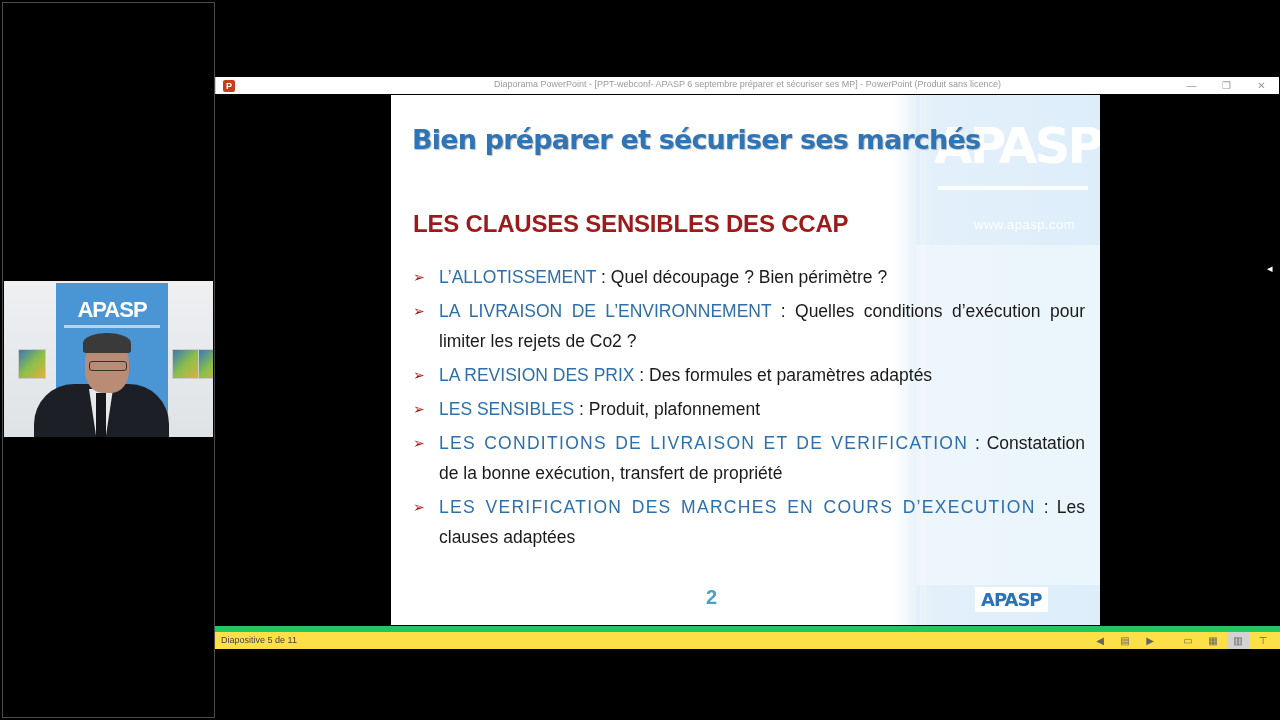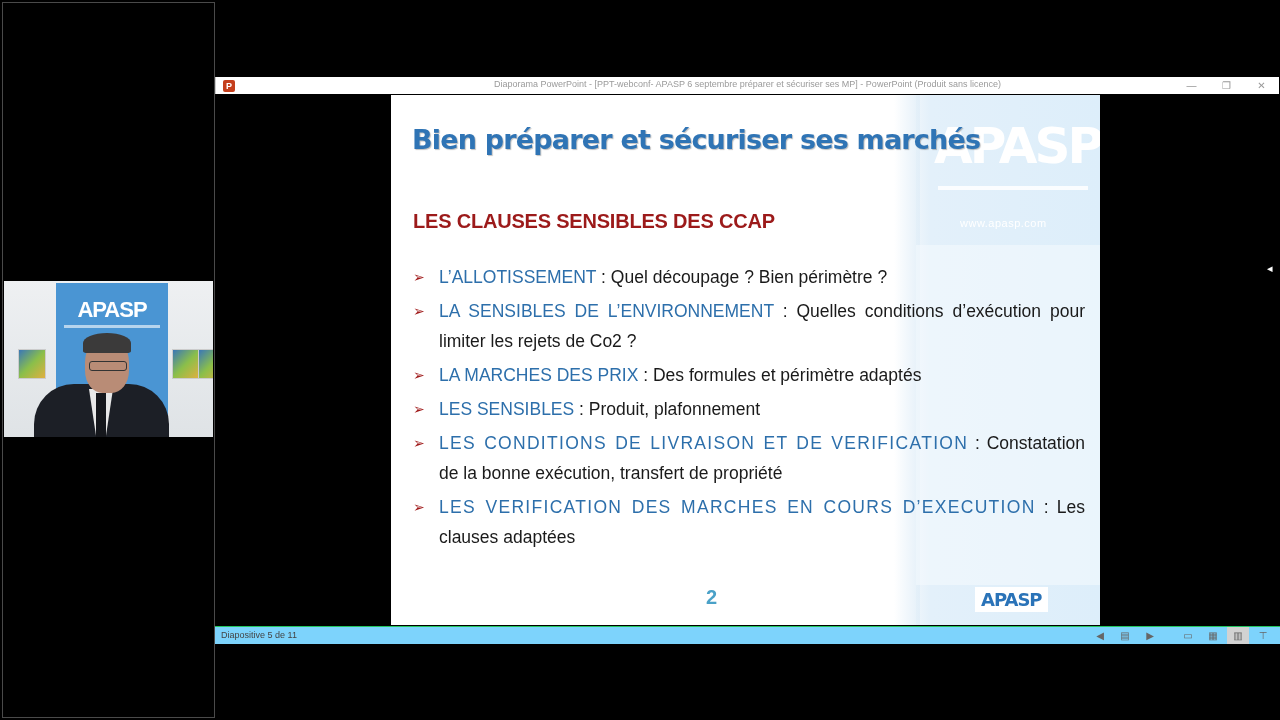--- a/index.html
+++ b/index.html
@@ -37,36 +37,36 @@
   .people-pattern { position:absolute; left:0; right:0; top:150px; bottom:40px; opacity:0.55;
     background-image:
       radial-gradient(ellipse 7px 9px at 50% 18%, #f6fbff 60%, transparent 62%),
       linear-gradient(#f6fbff, #f6fbff);
     background-size:22px 52px, 8px 26px;
     background-position:0 0, 7px 18px;
     background-repeat:repeat, repeat;
   }
   .side-logo { position:absolute; left:18px; top:22px; font-size:50px; font-weight:bold; color:#ffffff; letter-spacing:-3px; font-family:"DejaVu Sans", sans-serif; }
   .side-tag { position:absolute; left:22px; top:91px; width:150px; height:4px; background:rgba(255,255,255,0.85); }
-  .side-url { position:absolute; left:44px; top:122px; font-size:11px; color:#fff; letter-spacing:0.5px; }
+  .side-url { position:absolute; left:58px; top:122px; font-size:13px; color:#fff; letter-spacing:0.5px; }
   .bottom-logo { position:absolute; left:59px; top:492px; padding:2px 6px; background:#fff; color:#2a73b8; font-weight:bold; font-size:18px; letter-spacing:-1px; font-family:"DejaVu Sans", sans-serif; }
 
   .slide-title { position:absolute; left:21px; top:29px; font-size:27px; font-weight:bold; color:#2f74b5; font-family:"DejaVu Sans", sans-serif; letter-spacing:-0.8px; text-shadow:1px 1px 1px rgba(0,0,0,0.25); white-space:nowrap; }
-  .slide-subtitle { position:absolute; left:22px; top:115px; font-size:20px; font-weight:bold; color:#9c1a1a; letter-spacing:-0.2px; }
+  .slide-subtitle { position:absolute; left:22px; top:115px; font-size:24px; font-weight:bold; color:#9c1a1a; letter-spacing:-0.2px; }
 
   .bullets { position:absolute; left:22px; top:167px; width:672px; list-style:none; margin:0; padding:0; }
   .bullet { position:relative; padding-left:26px; font-size:17.5px; line-height:30px; color:#1a1a1a; text-align:justify; margin-bottom:4px; }
   .bullet .arrow { position:absolute; left:0; top:0; color:#a01c1c; font-size:14px; }
   .bullet .key { color:#2d6fab; font-weight:normal; }
   .bullet.spaced .key { letter-spacing:1.3px; }
 
   .page-num { position:absolute; left:315px; top:491px; font-size:20px; color:#4aa1c8; font-weight:bold; }
 
   
-  .statusbar { position:absolute; left:0; top:549px; width:1065px; height:17px; background:#7dd3fc; border-top:1px solid #22c55e; }
+  .statusbar { position:absolute; left:0; top:549px; width:1065px; height:17px; background:#fde047; border-top:6px solid #22c55e; }
   .slide-counter { position:absolute; left:6px; top:3px; font-size:9px; color:#444; }
   .sb-icons { position:absolute; right:6px; top:0; height:17px; display:flex; align-items:center; }
   .sb-icon { width:22px; height:17px; display:flex; align-items:center; justify-content:center; color:#666; font-size:10px; margin-left:3px; }
   .sb-icon.active { background:#d2d2d2; }
   .sb-icon.gap { margin-left:16px; }
 
   .cursor { position:absolute; left:1267px; top:262px; color:#fff; font-size:11px; }
 </style>
 </head>
 <body>
@@ -114,25 +114,25 @@
       <div class="slide-title">Bien préparer et sécuriser ses marchés</div>
       <div class="slide-subtitle">LES CLAUSES SENSIBLES DES CCAP</div>
 
       <ul class="bullets">
         <li class="bullet">
           <span class="arrow">➢</span>
           <span class="key">L’ALLOTISSEMENT</span><span> : Quel découpage ? Bien périmètre ?</span>
         </li>
         <li class="bullet">
           <span class="arrow">➢</span>
-          <span class="key">LA SENSIBLES DE L’ENVIRONNEMENT</span><span> : Quelles conditions d’exécution pour limiter les rejets de Co2 ?</span>
+          <span class="key">LA LIVRAISON DE L’ENVIRONNEMENT</span><span> : Quelles conditions d’exécution pour limiter les rejets de Co2 ?</span>
         </li>
         <li class="bullet">
           <span class="arrow">➢</span>
-          <span class="key">LA MARCHES DES PRIX</span><span> : Des formules et périmètre adaptés</span>
+          <span class="key">LA REVISION DES PRIX</span><span> : Des formules et paramètres adaptés</span>
         </li>
         <li class="bullet">
           <span class="arrow">➢</span>
           <span class="key">LES SENSIBLES</span><span> : Produit, plafonnement</span>
         </li>
         <li class="bullet spaced">
           <span class="arrow">➢</span>
           <span class="key">LES CONDITIONS DE LIVRAISON ET DE VERIFICATION</span><span> : Constatation de la bonne exécution, transfert de propriété</span>
         </li>
         <li class="bullet spaced">

